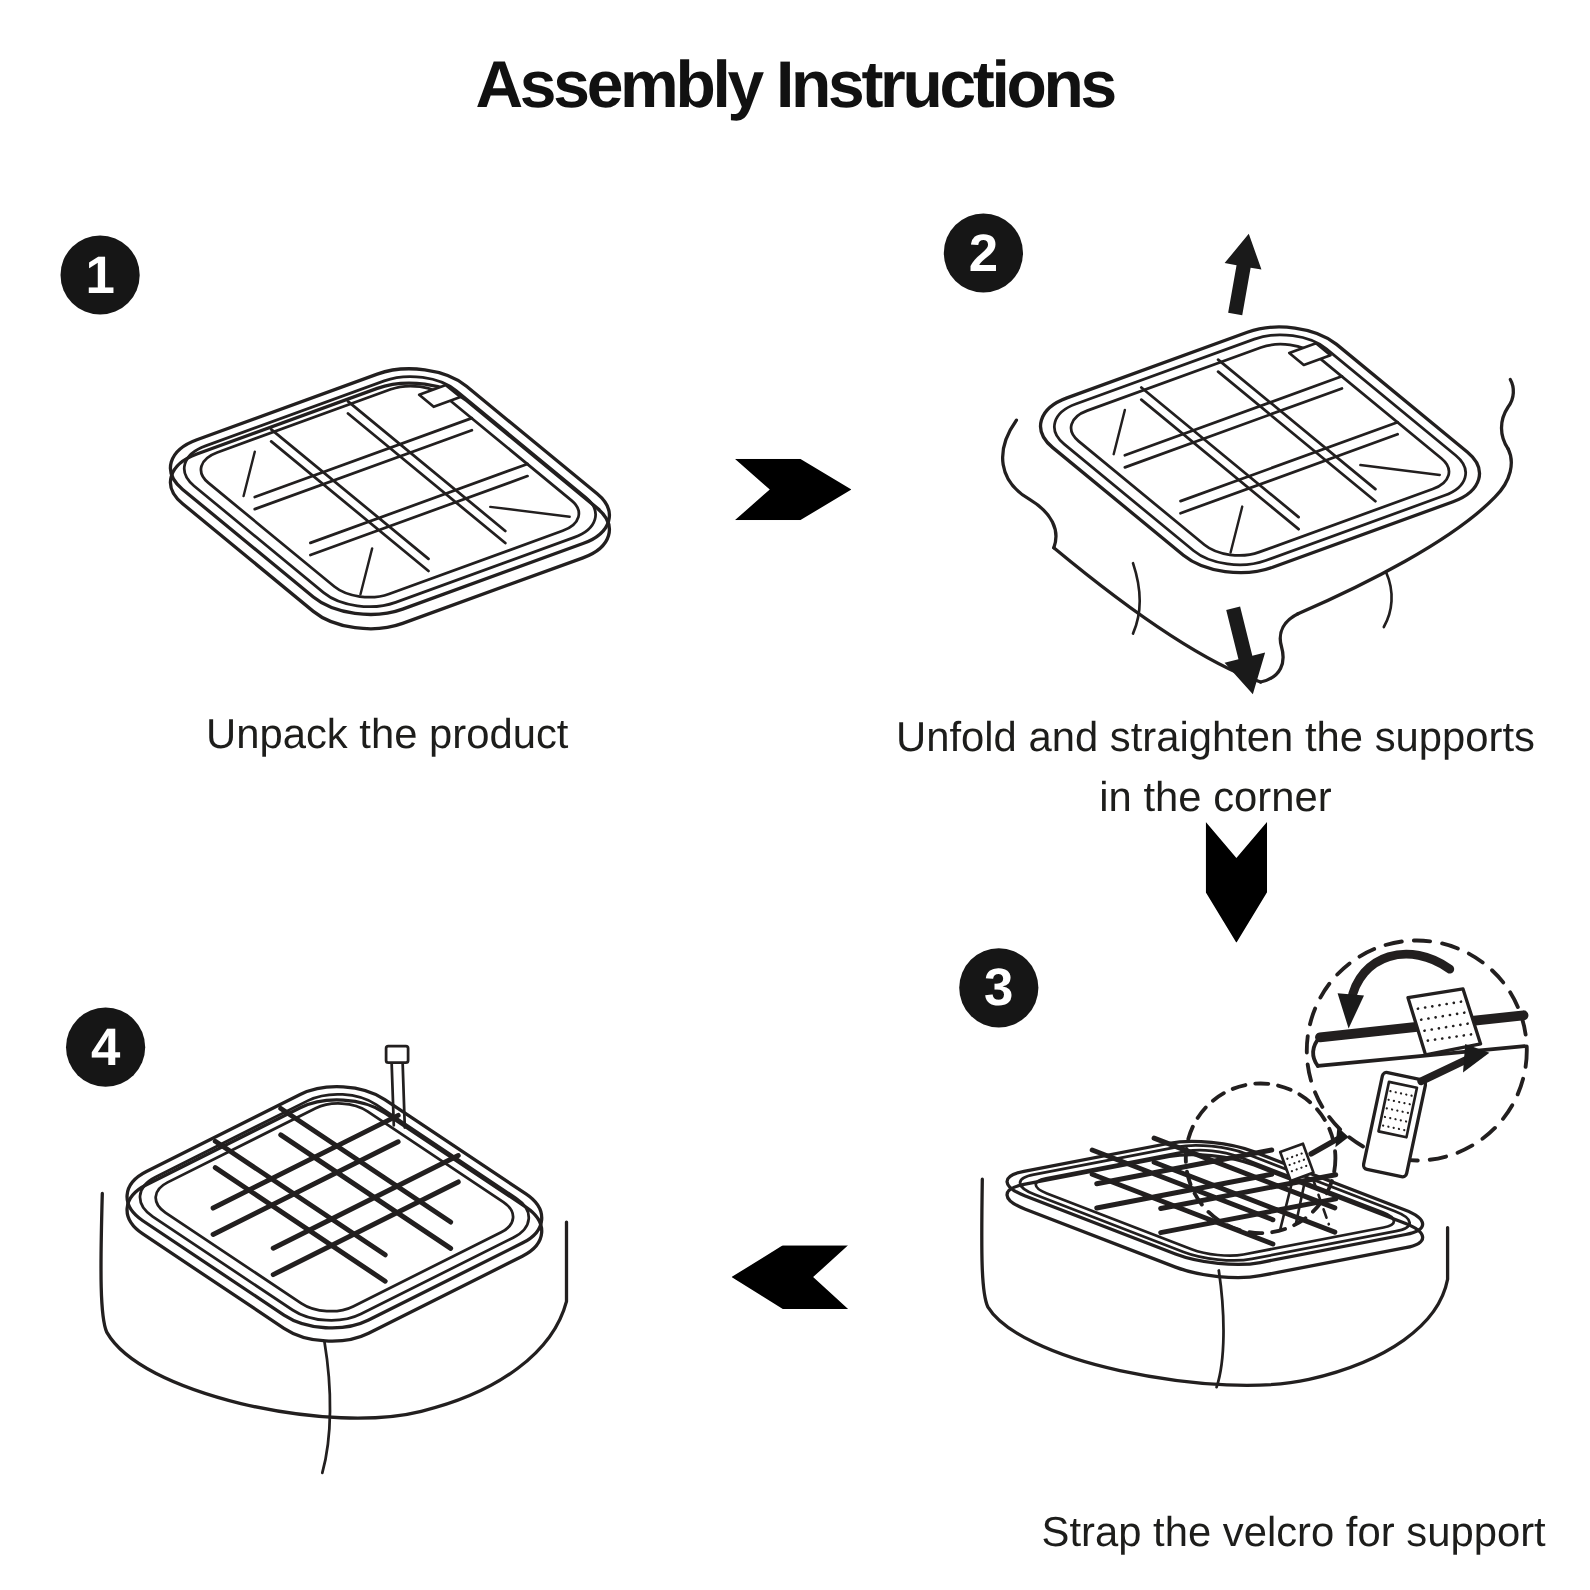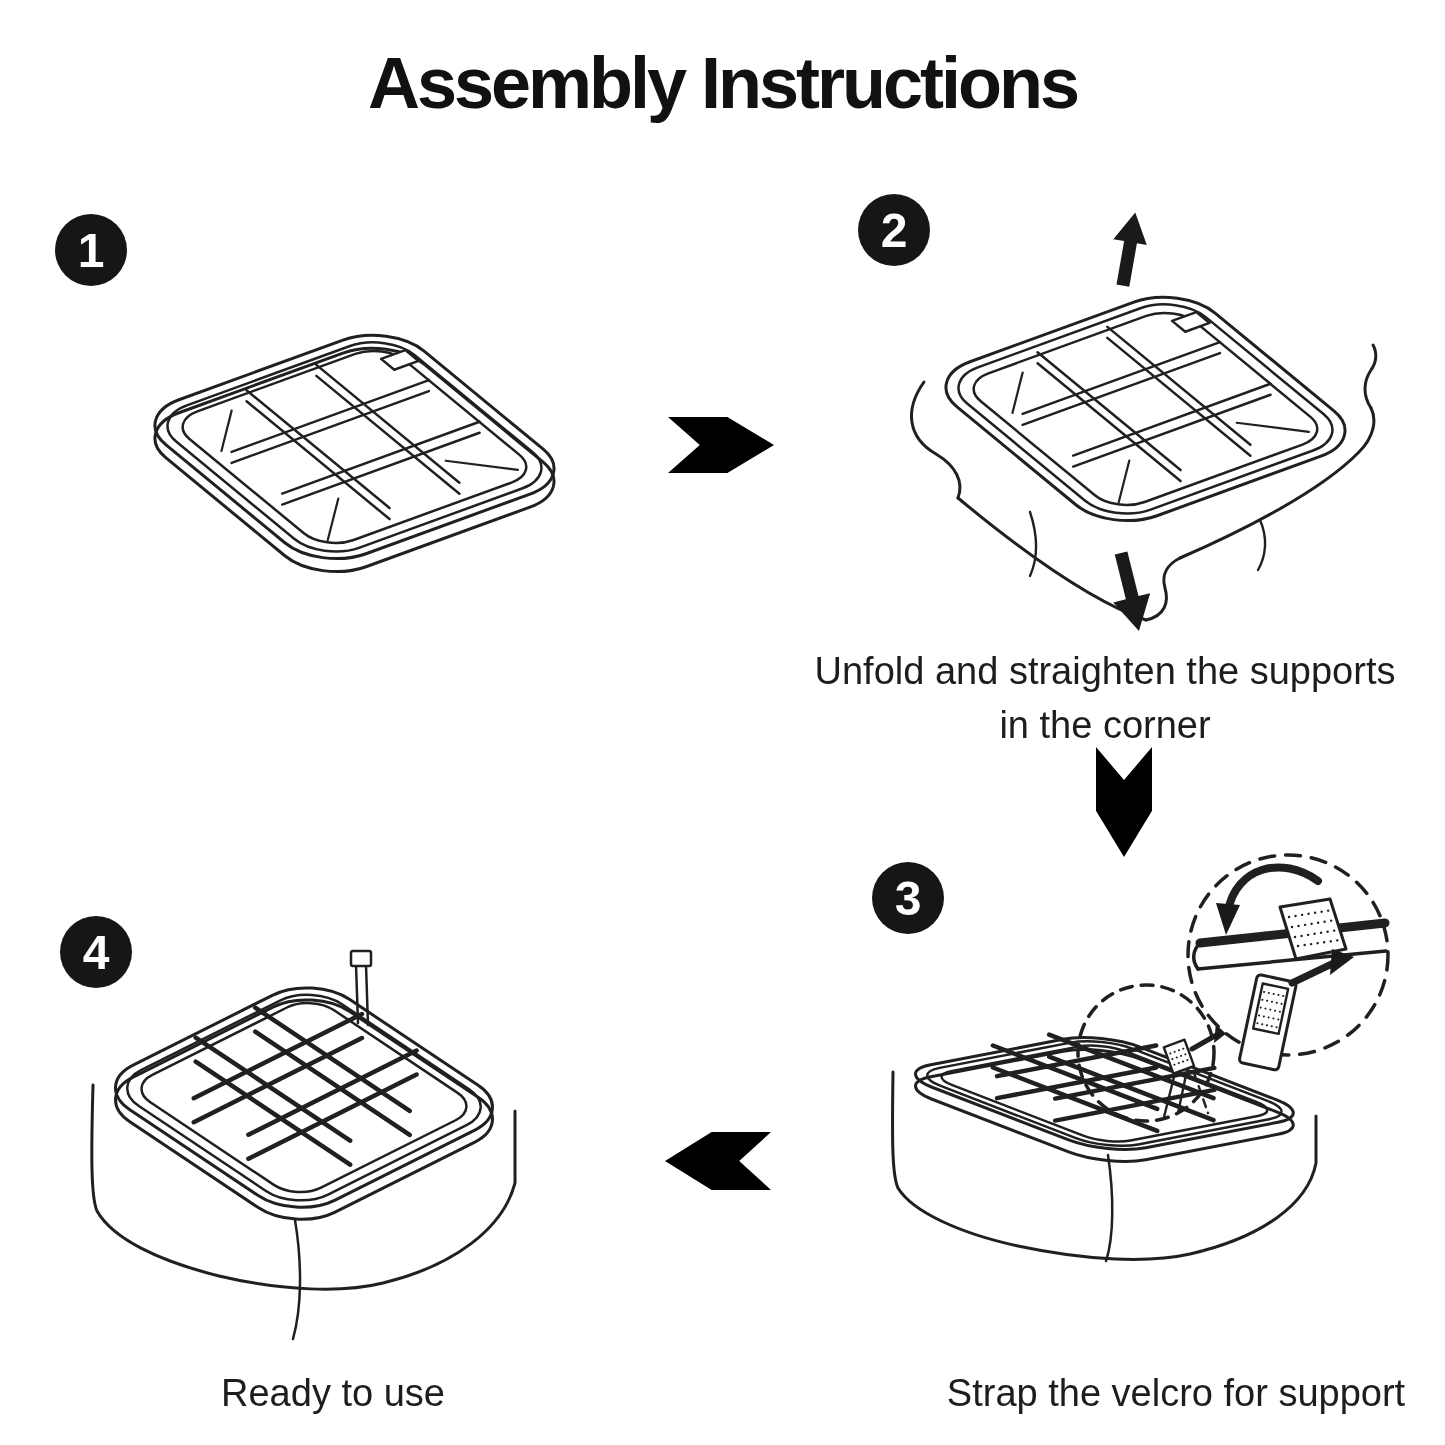--- a/index.html
+++ b/index.html
@@ -2,21 +2,21 @@
 <html><head>
 <meta charset="utf-8">
 <style>
   html,body{margin:0;padding:0;background:#ffffff;}
   .canvas{
     position:relative;width:1445px;height:1445px;background:#ffffff;overflow:hidden;
     font-family:"Liberation Sans",sans-serif;color:#1d1d1b;
   }
   .title{
     position:absolute;top:42px;left:0;width:1445px;text-align:center;
-    font-size:72px;font-weight:bold;letter-spacing:-3px;color:#111111;
+    font-size:60px;font-weight:bold;letter-spacing:-3px;color:#111111;
   }
   .badge{
     position:absolute;width:72px;height:72px;border-radius:50%;background:#161616;
     color:#ffffff;display:flex;align-items:center;justify-content:center;
     font-size:48px;font-weight:bold;
   }
   .caption{
     position:absolute;text-align:center;font-size:38px;line-height:54px;color:#1d1d1b;
   }
   .flow-arrow{position:absolute;background:#000000;}
@@ -57,20 +57,23 @@
         <rect x="50" y="16" width="24" height="32" fill="#ffffff" stroke-width="2.5" vector-effect="non-scaling-stroke"></rect>
         <path d="M126,40 L126,300 M218,40 L218,300 M40,126 L300,126 M40,218 L300,218" stroke-width="2.5" vector-effect="non-scaling-stroke"></path>
         <path d="M296,46 L242,102 M240,242 L298,298 M46,242 L102,296" stroke-width="2.2" vector-effect="non-scaling-stroke"></path>
       </g>
       <g transform="translate(0,-11) matrix(0.55,0.453,-0.759,0.276,300,28)">
         <path d="M126,40 L126,300 M218,40 L218,300 M40,126 L300,126 M40,218 L300,218" stroke-width="2.5" vector-effect="non-scaling-stroke"></path>
       </g>
     </g>
   </svg>
 
+  <div class="caption" style="left:102px;top:641px;width:500px;">
+    <div>Unpack the product</div>
+  </div>
 
   <div class="flow-arrow arrow-right"></div>
 
   <div class="badge" style="left:858px;top:194px;">
     <span>2</span>
   </div>
 
   <svg style="left:878px;top:200px;" width="548" height="462" viewBox="0 0 548 462">
     <g stroke="#221f1f" fill="none" stroke-linecap="round" stroke-linejoin="round">
       <g stroke-width="3">
@@ -192,17 +195,14 @@
         <rect x="13" y="13" width="314" height="314" rx="50" ry="50" stroke-width="2.5" vector-effect="non-scaling-stroke"></rect>
         <rect x="28" y="28" width="284" height="284" rx="38" ry="38" stroke-width="2.5" vector-effect="non-scaling-stroke"></rect>
         <path d="M126,40 L126,300 M218,40 L218,300 M40,126 L300,126 M40,218 L300,218" stroke-width="4.5" vector-effect="non-scaling-stroke"></path>
       </g>
       <g transform="translate(0,-24) matrix(0.594,0.397,-0.647,0.324,258,70)">
         <path d="M126,40 L126,300 M218,40 L218,300 M40,126 L300,126 M40,218 L300,218" stroke-width="4.5" vector-effect="non-scaling-stroke"></path>
       </g>
     </g>
   </svg>
 
-  <div class="caption" style="left:83px;top:1366px;width:500px;">
-    <div>Ready to use</div>
-  </div>
 
 </div>
 
 </body></html>

